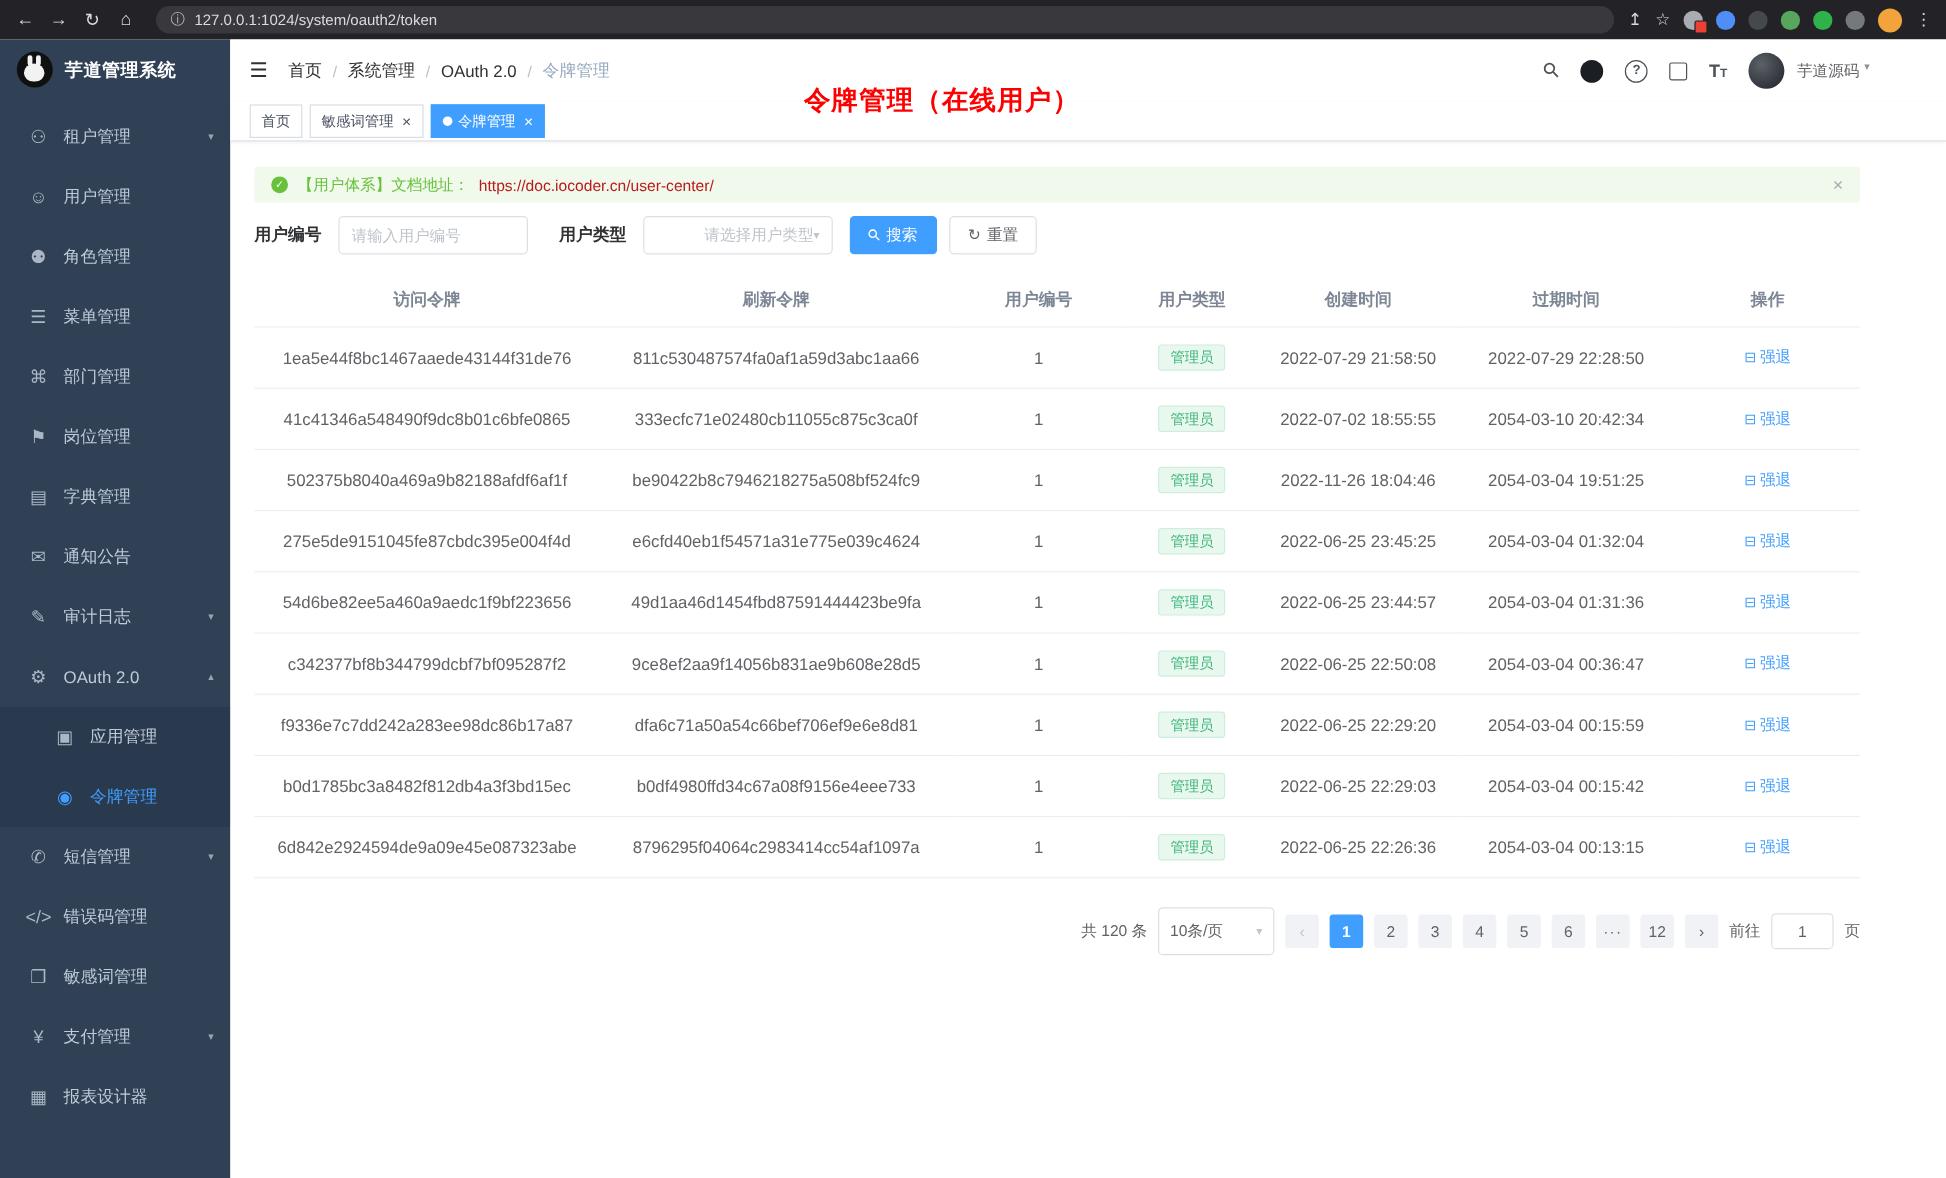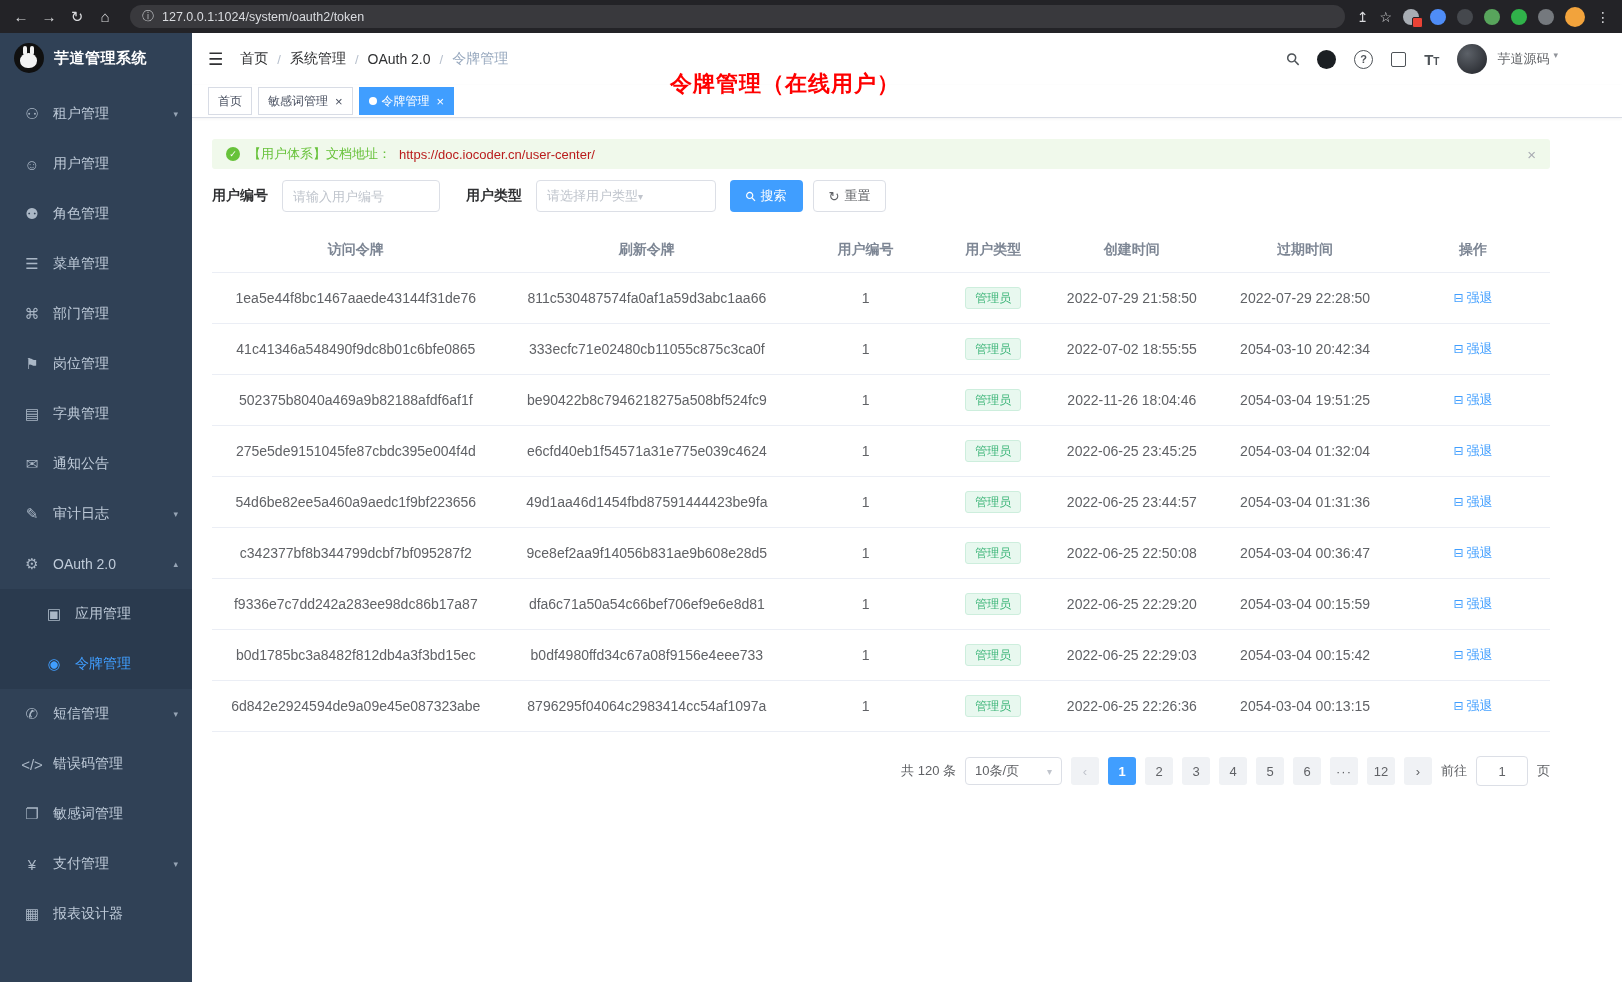--- a/index.html
+++ b/index.html
@@ -68,41 +68,41 @@
          padding:0 14px;font-size:13px;color:#67c23a;margin-bottom:11px}
   .alert-check{width:14px;height:14px;border-radius:50%;background:#67c23a;color:#fff;font-size:9px;
                display:flex;align-items:center;justify-content:center;flex-shrink:0}
   .alert a{color:#b91c1c;text-decoration:none;cursor:pointer}
   .alert-x{margin-left:auto;color:#a8abb2;font-size:15px;cursor:pointer}
   .form-row{display:flex;align-items:center;margin:4px 0 16px;font-size:14px}
   .f-label{font-weight:700;color:#303133;margin-right:14px;white-space:nowrap}
   .f-input{width:158px;height:32px;border:1px solid #dcdfe6;border-radius:4px;padding:0 10px;font-size:13px;
            color:#606266;outline:none;font-family:inherit;box-sizing:border-box}
   .f-input::placeholder{color:#bfc4cc}
-  .f-select{width:180px;height:32px;border:1px solid #dcdfe6;border-radius:4px;display:flex;align-items:center;
-            justify-content:flex-start;padding:0 10px;font-size:13px;color:#bfc4cc;cursor:pointer;box-sizing:border-box}
+  .f-select{width:158px;height:32px;border:1px solid #dcdfe6;border-radius:4px;display:flex;align-items:center;
+            justify-content:flex-end;padding:0 10px;font-size:13px;color:#bfc4cc;cursor:pointer;box-sizing:border-box}
   .f-select .caret{color:#c0c4cc;font-size:10px}
   .gap26{width:26px}
   .btn{height:32px;border-radius:4px;font-size:13px;display:inline-flex;align-items:center;gap:5px;
        padding:0 15px;cursor:pointer;border:1px solid transparent;font-family:inherit}
   .btn-primary{background:#409eff;color:#fff;margin-left:14px}
   .btn-plain{background:#fff;border-color:#dcdfe6;color:#606266;margin-left:10px}
   .btn .mag{display:inline-block;transform:rotate(-45deg);font-size:13px}
   .btn .refresh{font-size:13px}
   
   .tbl{width:100%;border-collapse:collapse;table-layout:fixed;font-size:14px}
   .tbl th{height:42px;color:#7d8694;font-weight:600;text-align:center;border-bottom:1px solid #ebeef5;white-space:nowrap}
   .tbl td{height:48px;color:#606266;text-align:center;border-bottom:1px solid #ebeef5;white-space:nowrap;overflow:hidden}
   .tag{display:inline-block;background:#e8f8ef;border:1px solid #cdeedd;color:#3db579;font-size:12px;
        padding:2px 9px;border-radius:3px;line-height:16px}
   .link{color:#409eff;font-size:13px;text-decoration:none;display:inline-flex;align-items:center;gap:3px;cursor:pointer}
   .del-ico{font-size:12px}
   
   .pager{display:flex;align-items:center;justify-content:flex-end;gap:9px;margin-top:24px;font-size:13px;color:#606266}
-  .psize{width:97px;height:28px;border:1px solid #dcdfe6;border-radius:4px;display:flex;align-items:center;
+  .psize{width:97px;height:40px;border:1px solid #dcdfe6;border-radius:4px;display:flex;align-items:center;
          justify-content:space-between;padding:0 9px;cursor:pointer;box-sizing:border-box}
   .psize .caret{color:#c0c4cc;font-size:10px}
   .pbtn{min-width:28px;height:28px;border:none;border-radius:3px;background:#f0f2f5;color:#606266;font-size:13px;
         cursor:pointer;font-family:inherit;padding:0 6px}
   .pbtn.active{background:#409eff;color:#fff;font-weight:700}
   .pbtn.prev{color:#c0c4cc}
   .pbtn.ellipsis{letter-spacing:1px}
   .goto-input{width:46px;height:26px;border:1px solid #dcdfe6;border-radius:4px;text-align:center;font-size:13px;
               color:#606266;outline:none;font-family:inherit}
 </style>

